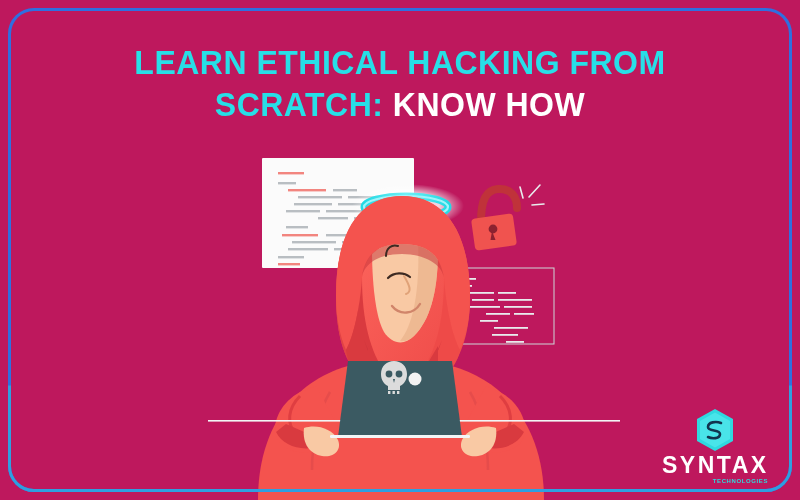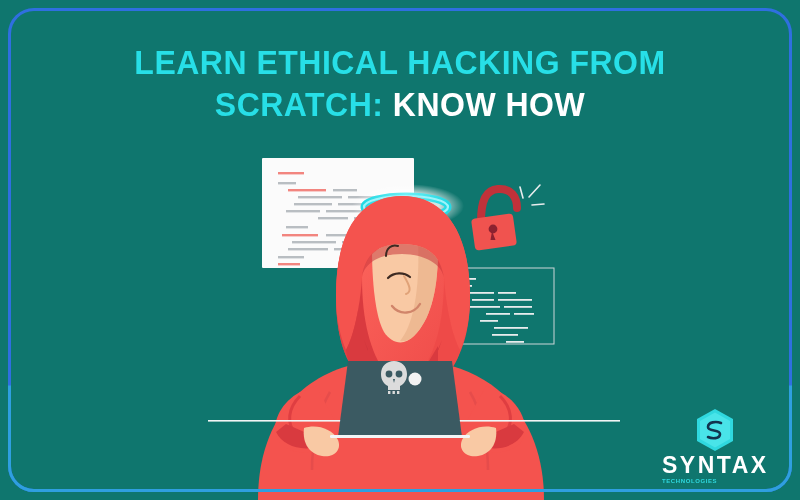--- a/index.html
+++ b/index.html
@@ -4,21 +4,21 @@
 <style>
   html,body{margin:0;padding:0;}
   body{
     width:800px;height:500px;overflow:hidden;
     background:#ffffff;
     font-family:"Liberation Sans", sans-serif;
   }
   #canvas{
     position:relative;
     width:800px;height:500px;
-    background:#0f766e;
+    background:#be185d;
     overflow:hidden;
   }
   
   #frame{
     position:absolute;
     left:8px;top:8px;right:8px;bottom:8px;
     width:784px;height:484px;
     box-sizing:border-box;
     border:3px solid #2f6fe0;
     border-radius:26px;
@@ -57,21 +57,21 @@
     position:absolute;
     left:0;top:0;width:800px;height:500px;
   }
   #illustration svg{display:block;}
 
   
   #logo{
     position:absolute;
     right:32px;bottom:16px;
     width:106px;
-    text-align:left;
+    text-align:right;
     user-select:none;
   }
   #logo-hex{
     display:block;margin:0 auto 2px auto;
     width:40px;height:44px;
   }
   #logo-word{
     display:block;
     font-family:"Liberation Sans", sans-serif;
     font-weight:bold;

